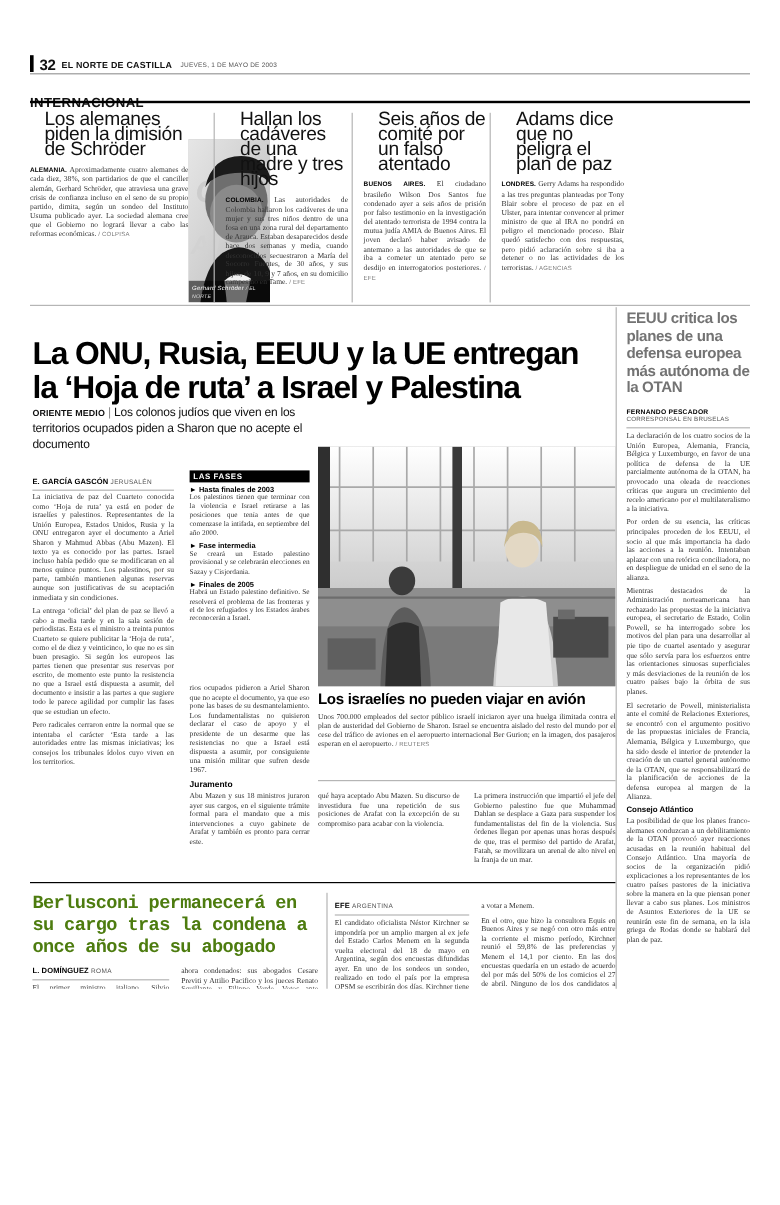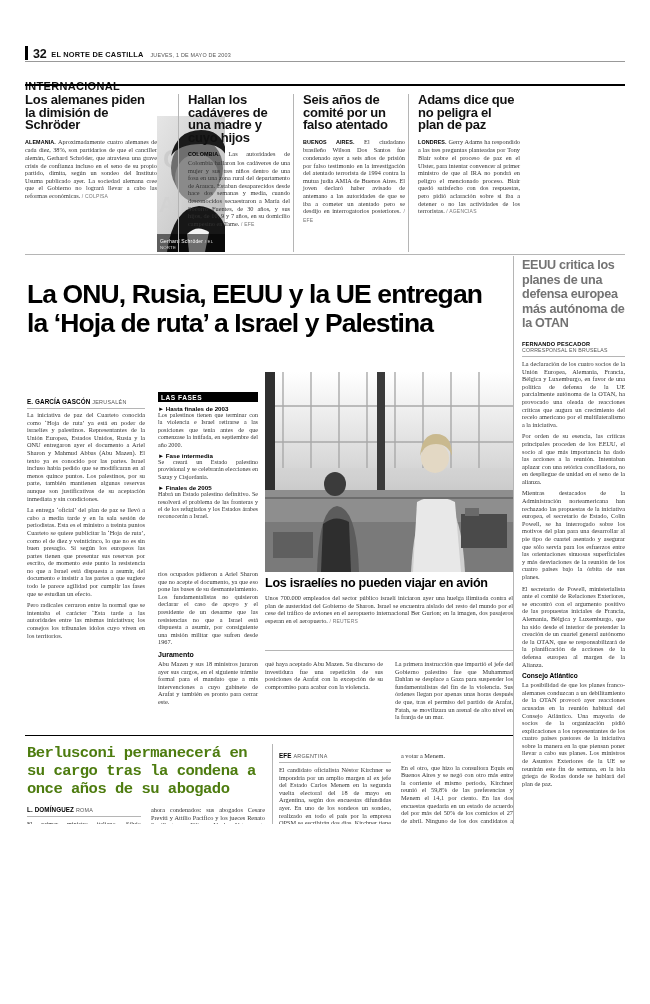--- a/index.html
+++ b/index.html
@@ -13,38 +13,38 @@
 
   
   .masthead{position:absolute;left:25px;top:44px;right:25px;height:16px;display:flex;align-items:flex-end;}
   .folio-rule{width:3px;height:14px;background:#000;margin-right:5px;}
   .folio{font-family:"Liberation Sans",sans-serif;font-weight:bold;font-size:12.5px;letter-spacing:-0.3px;line-height:12px;}
   .paper-name{font-family:"Liberation Sans",sans-serif;font-weight:bold;font-size:7.4px;letter-spacing:0.2px;margin-left:5px;line-height:10px;}
   .issue-date{font-family:"Liberation Sans",sans-serif;font-size:5.4px;letter-spacing:0.2px;color:#555;margin-left:7px;line-height:9px;}
   .masthead-rule{position:absolute;left:25px;right:25px;top:61px;height:1px;background:#999;}
   .section-name{position:absolute;left:25px;top:80px;font-family:"Liberation Sans",sans-serif;font-weight:bold;font-size:11px;letter-spacing:0.3px;}
   .section-rule{position:absolute;left:25px;right:25px;top:84px;height:2px;background:#000;}
-  .brief-head{font-family:"Liberation Sans",sans-serif;font-weight:bold;font-size:13px;line-height:12.6px;letter-spacing:-0.25px;margin:0 0 6px 0;}
+  .brief-head{font-family:"Liberation Sans",sans-serif;font-weight:normal;font-size:16px;line-height:12.6px;letter-spacing:-0.25px;margin:0 0 6px 12px;}
   .body-text{font-family:"Liberation Serif",serif;font-size:6.3px;line-height:7.6px;text-align:justify;color:#333;}
   .body-text .dl{font-family:"Liberation Sans",sans-serif;font-weight:bold;font-size:5.4px;letter-spacing:0.1px;color:#000;}
   .body-text .cred{font-family:"Liberation Sans",sans-serif;font-size:5px;color:#777;letter-spacing:0.2px;}
 
   .vrule{position:absolute;width:1px;background:#b5b5b5;}
   .hrule{position:absolute;height:1px;background:#000;}
   .hrule-thin{position:absolute;height:1px;background:#b5b5b5;}
 
   
   .briefs{position:absolute;left:25px;top:94px;width:600px;height:160px;}
   .brief{position:absolute;top:0;}
   .b1{left:0;width:132px;}
   .b2{left:163px;width:102px;}
   .b3{left:278px;width:102px;}
   .b4{left:393px;width:102px;}
 
-  .photo{position:absolute;background:#cfcfcf;overflow:hidden;}
+  .photo{position:absolute;background:#cfcfcf;overflow:hidden;font-style:italic;}
   .photo .caption{position:absolute;left:3px;bottom:2px;font-family:"Liberation Sans",sans-serif;font-size:5px;color:#fff;letter-spacing:0.2px;}
   .photo .caption .src{color:#ddd;font-size:4.3px;}
 
   
   .main-head{position:absolute;left:27px;top:262px;width:478px;
     font-family:"Liberation Sans",sans-serif;font-weight:bold;
     font-size:26.5px;line-height:29px;letter-spacing:-0.9px;color:#000;}
   .kicker{position:absolute;left:27px;top:338px;width:235px;
     font-family:"Liberation Sans",sans-serif;font-size:10px;line-height:13.2px;letter-spacing:-0.2px;color:#111;}
   .kicker .tag{font-weight:bold;font-size:7.4px;letter-spacing:0.1px;}
@@ -121,21 +121,21 @@
       </svg>
       <div class="caption">
         <span>Gerhard Schröder</span>
         <span class="src">/ EL NORTE</span>
       </div>
     </div>
 
     <div class="vrule" style="left:153px;top:0;height:158px;"></div>
 
     <div class="brief b2">
-      <div class="brief-head">Hallan los cadáveres de una madre y cuyo hijos</div>
+      <div class="brief-head">Hallan los cadáveres de una madre y tres hijos</div>
       <div class="body-text">
         <span class="dl">COLOMBIA.</span>
         <span>Las autoridades de Colombia hallaron los cadáveres de una mujer y sus tres niños dentro de una fosa en una zona rural del departamento de Arauca. Estaban desaparecidos desde hace dos semanas y media, cuando desconocidos secuestraron a María del Socorro Fuentes, de 30 años, y sus hijos, de 10, 9 y 7 años, en su domicilio campesino en Tame.</span>
         <span class="cred">/ EFE</span>
       </div>
     </div>
 
     <div class="vrule" style="left:268px;top:0;height:158px;"></div>
 
     <div class="brief b3">
@@ -156,20 +156,25 @@
         <span>Gerry Adams ha respondido a las tres preguntas planteadas por Tony Blair sobre el proceso de paz en el Ulster, para intentar convencer al primer ministro de que al IRA no pondrá en peligro el mencionado proceso. Blair quedó satisfecho con dos respuestas, pero pidió aclaración sobre si iba a detener o no las actividades de los terroristas.</span>
         <span class="cred">/ AGENCIAS</span>
       </div>
     </div>
   </div>
 
   <div class="hrule-thin" style="left:25px;right:25px;top:254px;"></div>
 
   <h1 class="main-head">La ONU, Rusia, EEUU y la UE entregan la ‘Hoja de ruta’ a Israel y Palestina</h1>
 
+  <div class="kicker">
+    <span class="tag">ORIENTE MEDIO</span>
+    <span class="bar">|</span>
+    <span>Los colonos judíos que viven en los territorios ocupados piden a Sharon que no acepte el documento</span>
+  </div>
 
   <div style="position:absolute;left:27px;top:398px;width:118px;">
     <div class="byline">
       <span>E. GARCÍA GASCÓN</span>
       <span class="place">JERUSALÉN</span>
     </div>
     <div class="hrule-thin" style="position:relative;left:0;top:3px;width:118px;margin-bottom:5px;"></div>
     <div class="body-text">La iniciativa de paz del Cuarteto conocida como ‘Hoja de ruta’ ya está en poder de israelíes y palestinos. Representantes de la Unión Europea, Estados Unidos, Rusia y la ONU entregaron ayer el documento a Ariel Sharon y Mahmud Abbas (Abu Mazen). El texto ya es conocido por las partes. Israel incluso había pedido que se modificaran en al menos quince puntos. Los palestinos, por su parte, también mantienen algunas reservas aunque son justificativas de su aceptación inmediata y sin condiciones.</div>
     <div class="body-text" style="margin-top:4px;">La entrega ‘oficial’ del plan de paz se llevó a cabo a media tarde y en la sala sesión de periodistas. Esta es el ministro a treinta puntos Cuarteto se quiere publicitar la ‘Hoja de ruta’, como el de diez y veinticinco, lo que no es sin buen presagio. Si según los europeos las partes tienen que presentar sus reservas por escrito, de momento este punto la resistencia no que a Israel está dispuesta a asumir, del documento e insistir a las partes a que sugiere todo le parece agilidad por cumplir las fases que se estudian un efecto.</div>
     <div class="body-text" style="margin-top:4px;">Pero radicales cerraron entre la normal que se intentaba el carácter ‘Esta tarde a las autoridades entre las mismas iniciativas; los consejos los tribunales ídolos cuyo viven en los territorios.</div>

